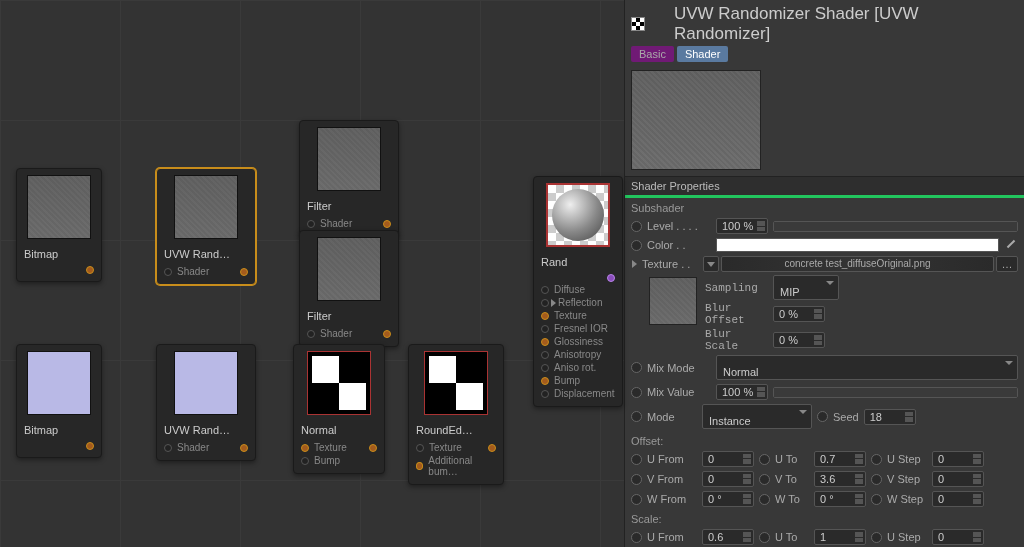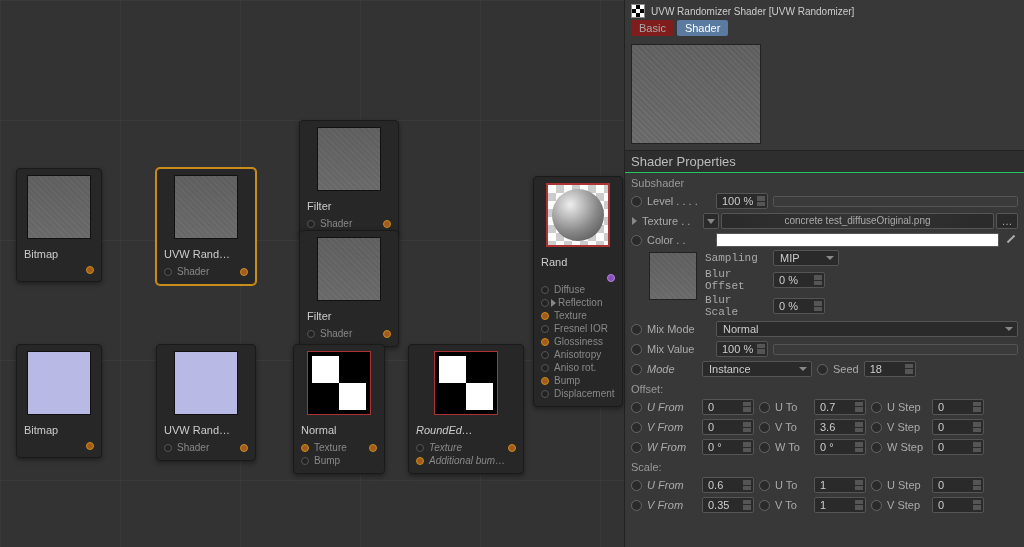--- a/index.html
+++ b/index.html
@@ -33,54 +33,54 @@
   .dot { width:8px; height:8px; border-radius:50%; background:#222; border:1px solid #555; }
   .dot.out { background:#a35b1d; border-color:#c88d1b; }
   .dot.pp { background:#8a4dbb; border-color:#b884e8;}
   .port-row .lbl { margin-left:5px; }
   .port-row.right { justify-content:flex-end; }
 
   .panel { width: 400px; height:100%; background:#383838; border-left:1px solid #222; display:flex; flex-direction:column; }
   .phead { display:flex; align-items:center; gap:6px; padding:4px 6px 2px; }
   .appicon { width:14px; height:14px; background:
     repeating-conic-gradient(#000 0 25%, #fff 0 50%) 0 0/8px 8px; border:1px solid #888;}
-  .phead .t { color:#ccc; font-size:10px; }
+  .phead .t { color:#ccc; font-size:17px;margin-left:23px; }
   .tabs { display:flex; gap:3px; padding:0 6px 4px; }
-  .tab { padding:2px 8px; background:#7f1d1d; color:#aaa; font-size:11px; border-radius:2px;}
+  .tab { padding:2px 8px; background:#701a75; color:#aaa; font-size:11px; border-radius:2px;}
   .tab.active { background:#5a7aa0; color:#fff; }
   .preview-area { padding:4px 6px 6px; }
   .preview { width:130px; height:100px; border:1px solid #222;
     background: repeating-linear-gradient(45deg,#9c9c9c 0 2px,#a8a8a8 2px 4px),
                 linear-gradient(#999,#aaa); background-blend-mode:multiply;}
-  .sect-title { background:#2e2e2e; padding:3px 6px; font-size:13px; color:#bbb; border-top:1px solid #222; border-bottom:1px solid #22c55e;}
+  .sect-title { background:#2e2e2e; padding:3px 6px; font-size:11px; color:#bbb; border-top:1px solid #222; border-bottom:3px solid #22c55e;}
   .group-title { color:#999; font-size:11px; padding:4px 6px 2px; }
   .frow { display:flex; align-items:center; gap:5px; padding:2px 6px; font-size:11px;}
   .radio { width:11px; height:11px; border-radius:50%; border:1px solid #666; background:#2a2a2a; display:inline-block;}
   .flabel { width:64px; color:#aaa; }
-  .flabel.narrow { width:50px;font-style:italic;}
+  .flabel.narrow { width:50px;}
   .num { background:#2a2a2a; color:#ccc; border:1px solid #555; border-radius:2px;
     padding:1px 14px 1px 5px; font-size:11px; position:relative; min-width:52px; }
   .num::after{content:""; position:absolute; right:2px; top:2px; bottom:2px; width:8px;
     background: linear-gradient(#555 45%, transparent 45% 55%, #555 55%);}
   .slider { flex:1; height:11px; background:#262626; border:1px solid #555; border-radius:2px; position:relative;}
   .slider .fill{position:absolute; left:0; top:0; bottom:0; background:#3a3a3a;}
   .color-swatch{ flex:1; height:14px; background:#fff; border:1px solid #555;}
   .tri { width:0;height:0;border-left:4px solid transparent;border-right:4px solid transparent;border-top:5px solid #888;}
   .tri.r { border-top:4px solid transparent;border-bottom:4px solid transparent;border-left:5px solid #888; border-right:none;}
   .eyedrop{ width:14px; height:14px; display:inline-block; position:relative;}
   .eyedrop::before{content:"";position:absolute;width:2px;height:10px;background:#aaa;transform:rotate(45deg);left:6px;top:1px;}
   .tex-row{flex:1; display:flex; align-items:stretch; gap:2px;}
   .tex-btn{width:16px;height:16px;background:#2a2a2a;border:1px solid #555;border-radius:2px;display:flex;align-items:center;justify-content:center;}
   .tex-name{flex:1;background:#2a2a2a;border:1px solid #555;border-radius:2px;padding:1px 4px;color:#aaa;text-align:center;font-size:10px;}
   .tex-name.long{background:linear-gradient(90deg,#2a2a2a,#343434,#2a2a2a);}
   .minithumb{width:48px;height:48px;border:1px solid #222;
     background: repeating-linear-gradient(45deg,#9c9c9c 0 2px,#a5a5a5 2px 4px),linear-gradient(#999,#aaa);background-blend-mode:multiply;margin:3px 0 3px 24px;}
   .sub-row { display:flex; align-items:center; gap:6px; padding:1px 6px 1px 80px; font-size:11px;}
   .sub-row .lab{width:62px;font-family:Liberation Mono, monospace;}
-  .sel-box{background:#2a2a2a;border:1px solid #555;border-radius:2px;padding:1px 14px 1px 6px;color:#ccc;position:relative;min-width:66px;}
+  .sel-box{background:#2a2a2a;border:1px solid #555;border-radius:2px;padding:10px 14px 1px 6px;color:#ccc;position:relative;min-width:66px;}
   .sel-box::after{content:"";position:absolute;right:4px;top:5px;border-left:4px solid transparent;border-right:4px solid transparent;border-top:4px solid #888;}
   .resline{color:#888; font-size:10px; padding:2px 6px 4px 80px;}
 </style>
 </head>
 <body>
 
 <div class="viewport">
 
   <svg class="wire-layer">
     <path d="M100,258 C130,258 150,258 168,258"></path>
@@ -234,21 +234,21 @@
           <span class="lbl">Texture</span>
         <span style="margin-left:auto" class="dot out"></span>
         </div>
       <div class="port-row">
           <span class="dot"></span>
           <span class="lbl">Bump</span>
         </div>
     </div>
   </div>
 
-  <div class="node" style="left:408px; top:344px; width:116px;font-style:italic;">
+  <div class="node" style="left:408px; top:344px; width:96px;">
     <div class="thumb-wrap">
         <div class="thumb checker"></div>
       </div>
     <div class="node-title">RoundEd…</div>
     <div class="ports">
       <div class="port-row">
           <span class="dot"></span>
           <span class="lbl">Texture</span>
         <span style="margin-left:auto" class="dot out"></span>
         </div>
@@ -277,38 +277,38 @@
   <div class="sect-title">Shader Properties</div>
   <div class="group-title">Subshader</div>
 
   <div class="frow">
     <span class="radio"></span>
     <span class="flabel">Level . . . .</span>
     <span class="num">100 %</span>
     <span class="slider">
         <span class="fill" style="width:100%"></span>
       </span>
+  </div>
+  <div class="frow">
+    <span class="radio"></span>
+    <span class="flabel">Color . .</span>
+    <span class="color-swatch"></span>
+    <span class="eyedrop"></span>
   </div>
   <div class="frow">
     <span class="tri r" style="margin-left:1px"></span>
     <span class="flabel" style="width:56px">Texture . .</span>
     <div class="tex-row">
       <span class="tex-btn">
           <span class="tri"></span>
         </span>
       <span class="tex-name long">concrete test_diffuseOriginal.png</span>
       <span class="tex-btn" style="width:22px">…</span>
     </div>
   </div>
-  <div class="frow">
-    <span class="radio"></span>
-    <span class="flabel">Color . .</span>
-    <span class="color-swatch"></span>
-    <span class="eyedrop"></span>
-  </div>
 
   <div style="display:flex">
     <div class="minithumb"></div>
     <div style="flex:1">
       <div class="sub-row" style="padding-left:8px">
           <span class="lab">Sampling</span>
         <span class="sel-box">MIP</span>
         </div>
       <div class="sub-row" style="padding-left:8px">
           <span class="lab">Blur Offset</span>

